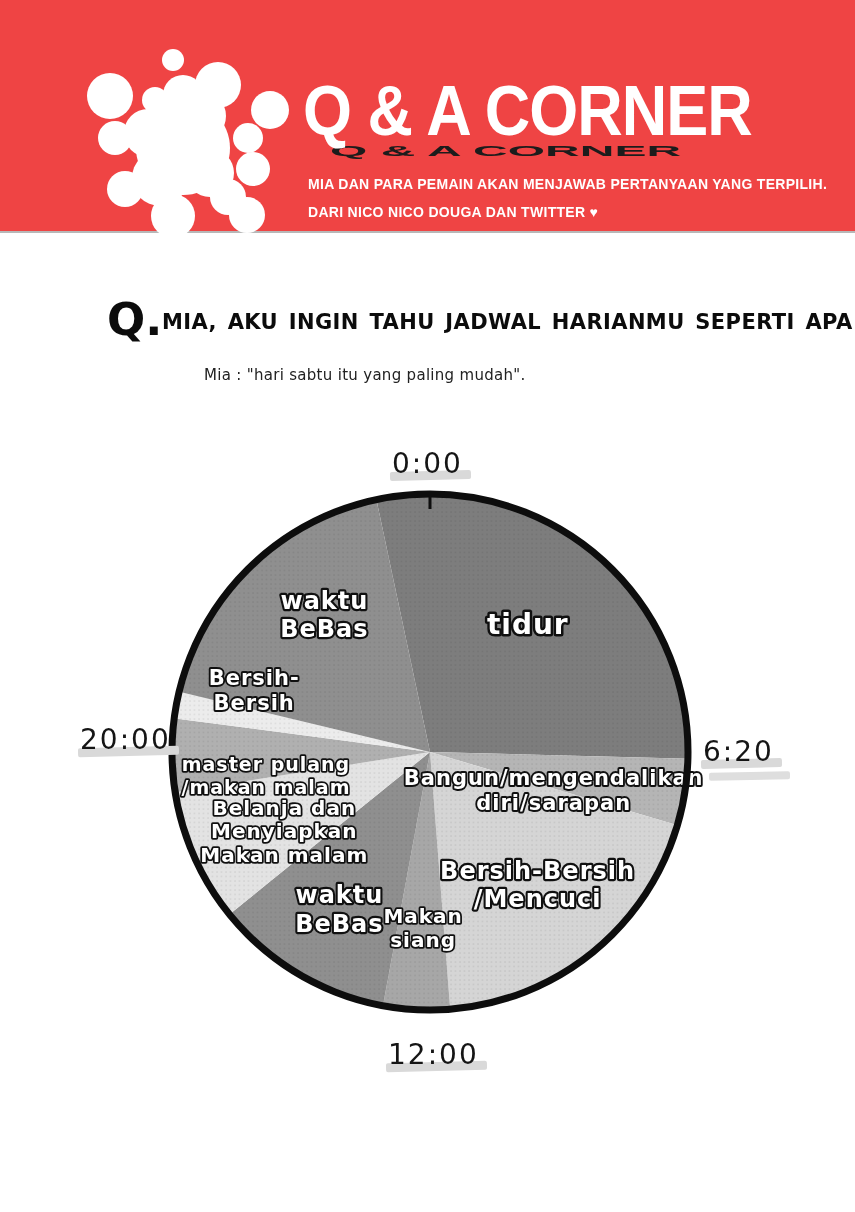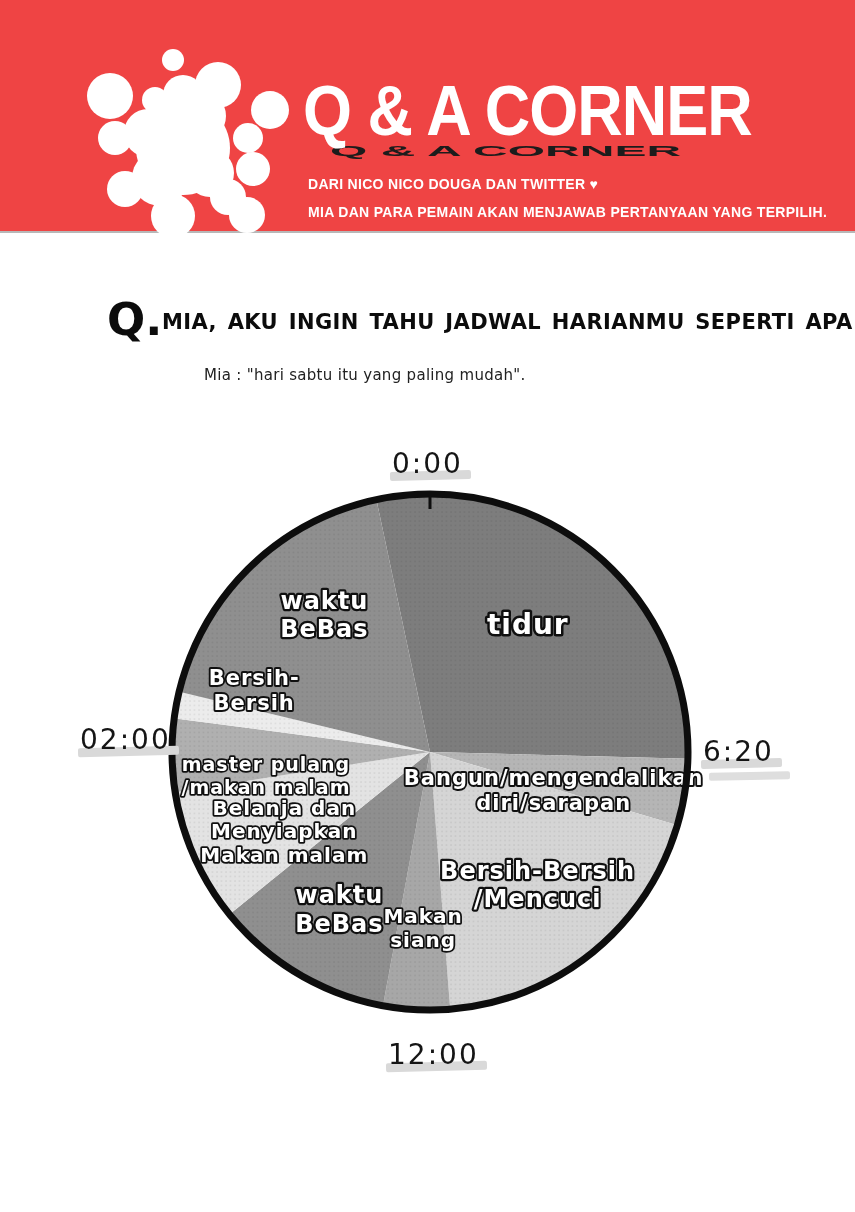--- a/index.html
+++ b/index.html
@@ -96,22 +96,22 @@
 
       <circle cx="133" cy="22" r="11"></circle>
       <circle cx="70" cy="58" r="23"></circle>
       <circle cx="230" cy="72" r="19"></circle>
       <circle cx="207" cy="177" r="18"></circle>
     </g>
   </svg>
   <div class="title-echo">Q &amp; A CORNER</div>
   <div class="title">Q &amp; A CORNER</div>
   <div class="subtitle">
+    <div>MIA DAN PARA PEMAIN AKAN MENJAWAB PERTANYAAN YANG TERPILIH.</div>
     <div>DARI NICO NICO DOUGA DAN TWITTER ♥</div>
-    <div>MIA DAN PARA PEMAIN AKAN MENJAWAB PERTANYAAN YANG TERPILIH.</div>
   </div>
 </div>
 
 <div class="q-marker">Q.</div>
 <div class="q-text">MIA, AKU INGIN TAHU JADWAL HARIANMU SEPERTI APA.</div>
 <div class="mia-answer">Mia : "hari sabtu itu yang paling mudah".</div>
 
 <div class="chart-wrap">
   <svg id="pie-svg" width="855" height="660" viewBox="0 0 855 660">
     <defs>
@@ -155,13 +155,13 @@
         <text x="324.4" y="206.9" text-anchor="middle" font-size="24" stroke-width="4.3" class="seg-label">BeBas</text>
       </g>
     <circle cx="430" cy="322" r="258" fill="none" stroke="#0d0d0d" stroke-width="7"></circle>
     <line x1="430" y1="66" x2="430" y2="79" stroke="#0d0d0d" stroke-width="3"></line>
   </svg>
 </div>
 
 <div class="clock-label lbl-top">0:00</div>
 <div class="clock-label lbl-right double">6:20</div>
 <div class="clock-label lbl-bottom">12:00</div>
-<div class="clock-label lbl-left">02:00</div>
+<div class="clock-label lbl-left">20:00</div>
 
 </body></html>

